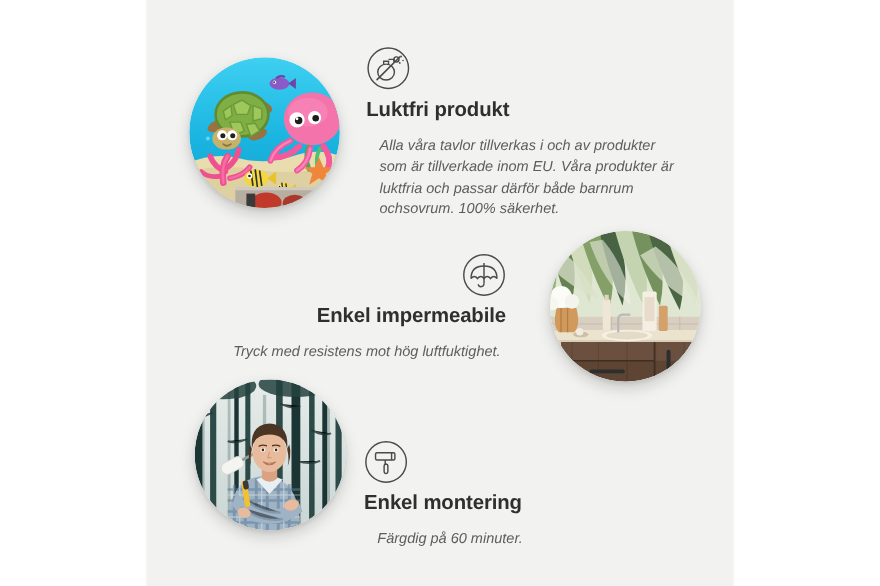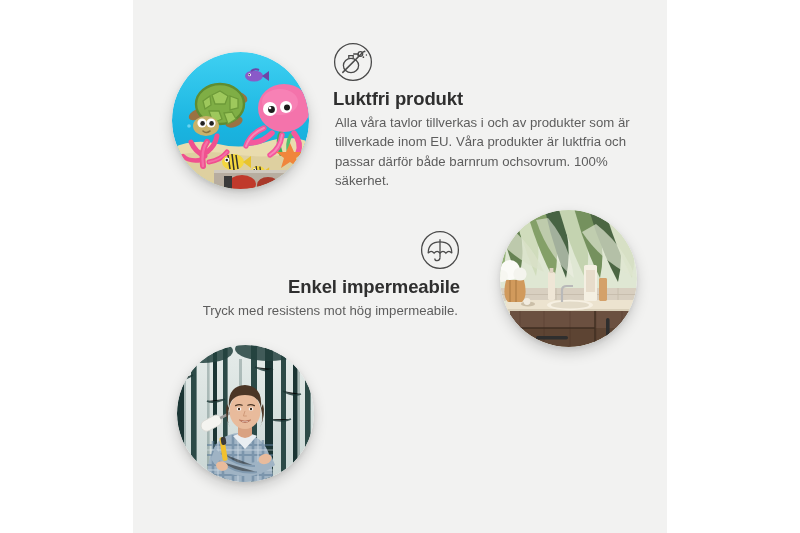--- a/index.html
+++ b/index.html
@@ -50,21 +50,22 @@
     color: #2f2f2f;
     letter-spacing: -0.1px;
     margin: 6px 0 3px 0;
     line-height: 1.18;
     white-space: nowrap;
   }
   .f-desc {
     font-size: 13.2px;
     color: #5d5d5d;
     line-height: 1.47;
-    margin: 2px;
+    margin: 12px;
+    font-style: italic;
   }
 
   
   #feature-odour {
     left: 333px;
     top: 42px;
     width: 300px;
     text-align: left;
   }
   #feature-odour .icon-wrap { margin-left: 0; }
@@ -268,21 +269,21 @@
         <path d="M8.2 23.2 q3 -3.6 5.9 0 q3 -3.6 5.9 0 q3 -3.6 5.9 0 q3 -3.6 5.9 0" fill="none" stroke="#4a4a4a" stroke-width="1.3"></path>
 
         <line x1="20" y1="11.2" x2="20" y2="27.6" stroke="#4a4a4a" stroke-width="1.3"></line>
 
         <path d="M20 27.6 q0 3 -2.8 3 q-2.4 0 -2.4 -2.2" fill="none" stroke="#4a4a4a" stroke-width="1.3"></path>
 
         <line x1="20" y1="11.2" x2="20" y2="9.2" stroke="#4a4a4a" stroke-width="1.3"></line>
       </svg>
     </span>
     <div class="f-title">Enkel impermeabile</div>
-    <div class="f-desc">Tryck med resistens mot hög impermeabile.</div>
+    <div class="f-desc">Tryck med resistens mot hög luftfuktighet.</div>
   </div>
 
   <div class="photo" id="photo-bathroom">
     <svg viewBox="0 0 137 137" xmlns="http://www.w3.org/2000/svg">
       <defs>
           <clipPath id="clipB">
             <circle cx="68.5" cy="68.5" r="68.5"></circle>
           </clipPath>
         </defs>
       <g clip-path="url(#clipB)">
@@ -465,14 +466,31 @@
 
         <ellipse cx="88" cy="114" rx="6.6" ry="5" fill="#e8bb9c" transform="rotate(-18 88 114)"></ellipse>
         <ellipse cx="45" cy="121" rx="6" ry="4.6" fill="#e8bb9c" transform="rotate(16 45 121)"></ellipse>
 
         <rect x="44" y="92" width="5" height="24" rx="2" fill="#f2c12e" transform="rotate(-9 46 104)"></rect>
         <rect x="44" y="92" width="5" height="8" rx="2" fill="#3a3a3a" transform="rotate(-9 46 96)"></rect>
       </g>
     </svg>
   </div>
 
+  <div class="feature" id="feature-mounting">
+    <span class="icon-wrap">
+      <svg viewBox="0 0 40 40" xmlns="http://www.w3.org/2000/svg">
+        <circle cx="20" cy="20" r="18.4" fill="none" stroke="#4a4a4a" stroke-width="1.3"></circle>
+
+        <rect x="10.4" y="11.6" width="17.6" height="6.6" rx="1.4" fill="none" stroke="#4a4a4a" stroke-width="1.3"></rect>
+
+        <line x1="25" y1="11.6" x2="25" y2="18.2" stroke="#4a4a4a" stroke-width="1.3"></line>
+
+        <path d="M19.2 18.2 L19.2 22 L20.4 22" fill="none" stroke="#4a4a4a" stroke-width="1.3"></path>
+
+        <rect x="18.2" y="22" width="3.4" height="8.4" rx="1.5" fill="none" stroke="#4a4a4a" stroke-width="1.3"></rect>
+      </svg>
+    </span>
+    <div class="f-title">Enkel montering</div>
+    <div class="f-desc">Färgdig på 60 minuter.</div>
+  </div>
 
 </div>
 
 </body></html>

